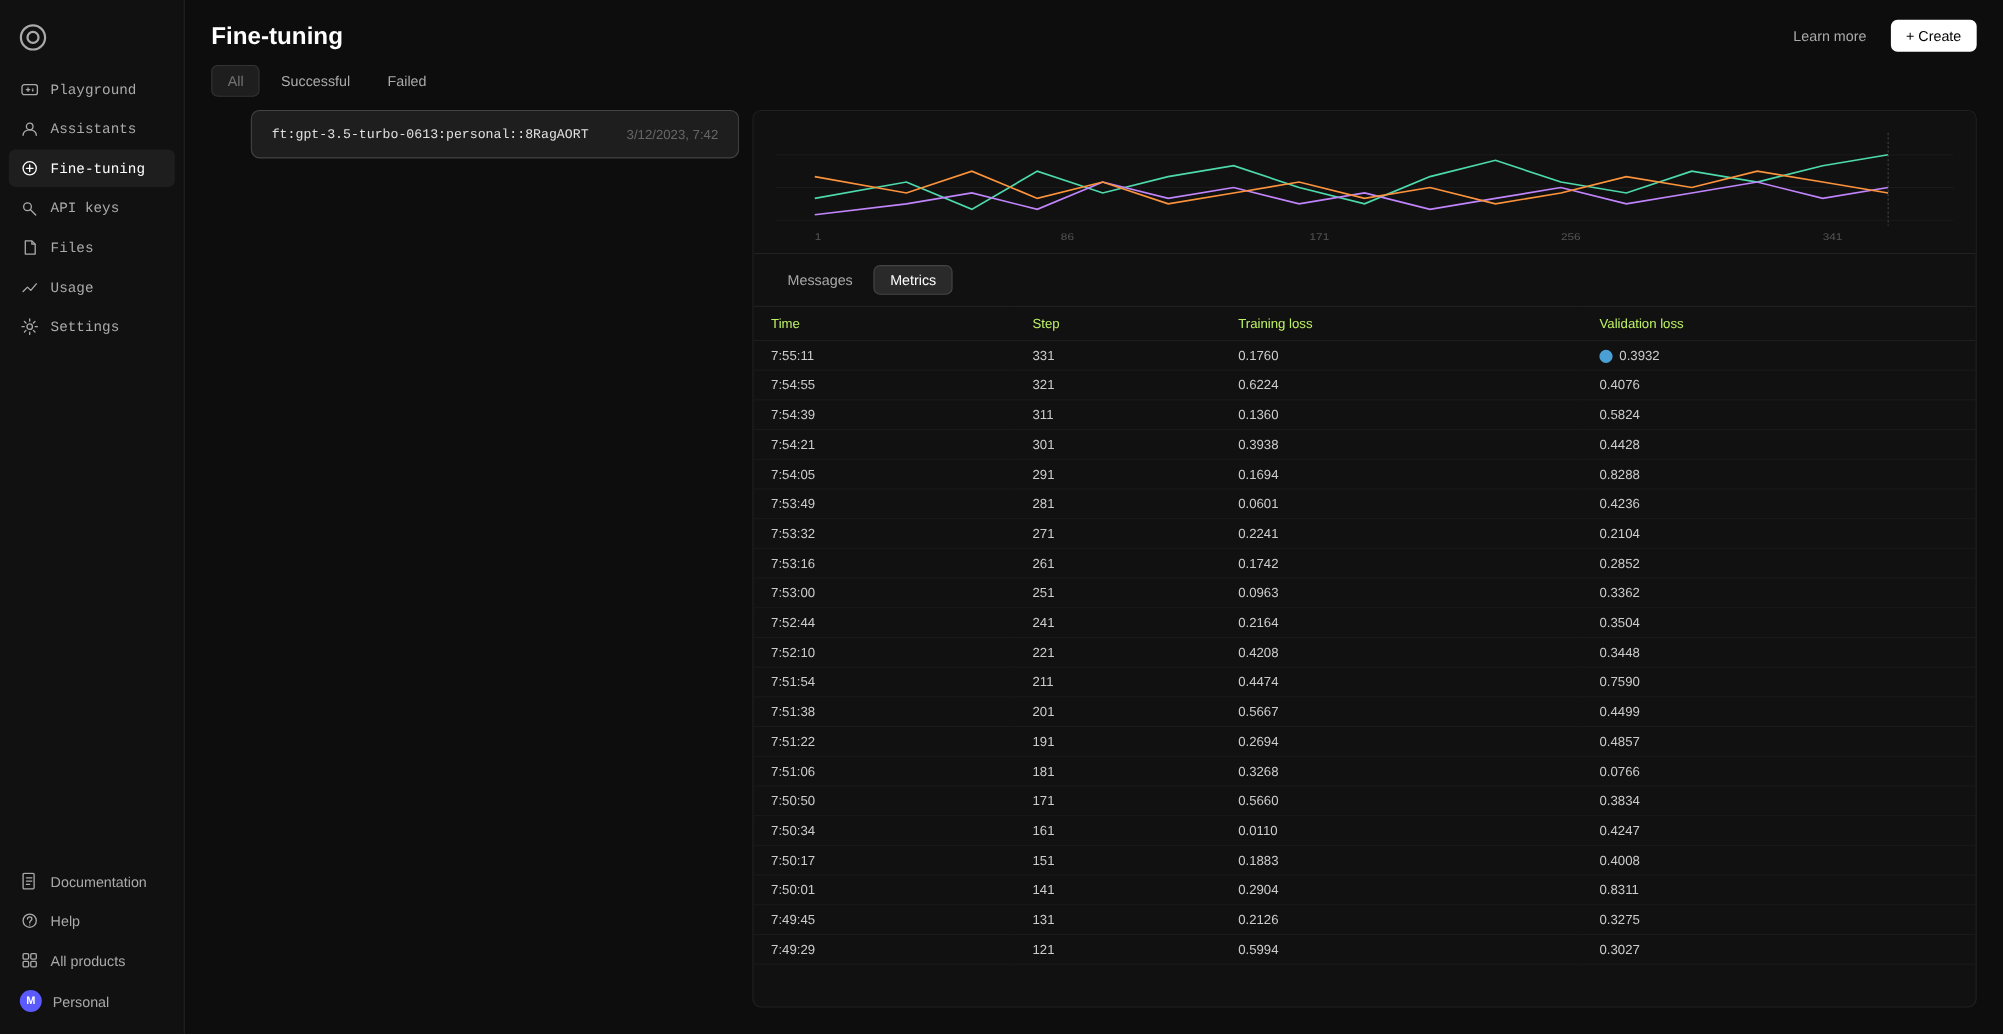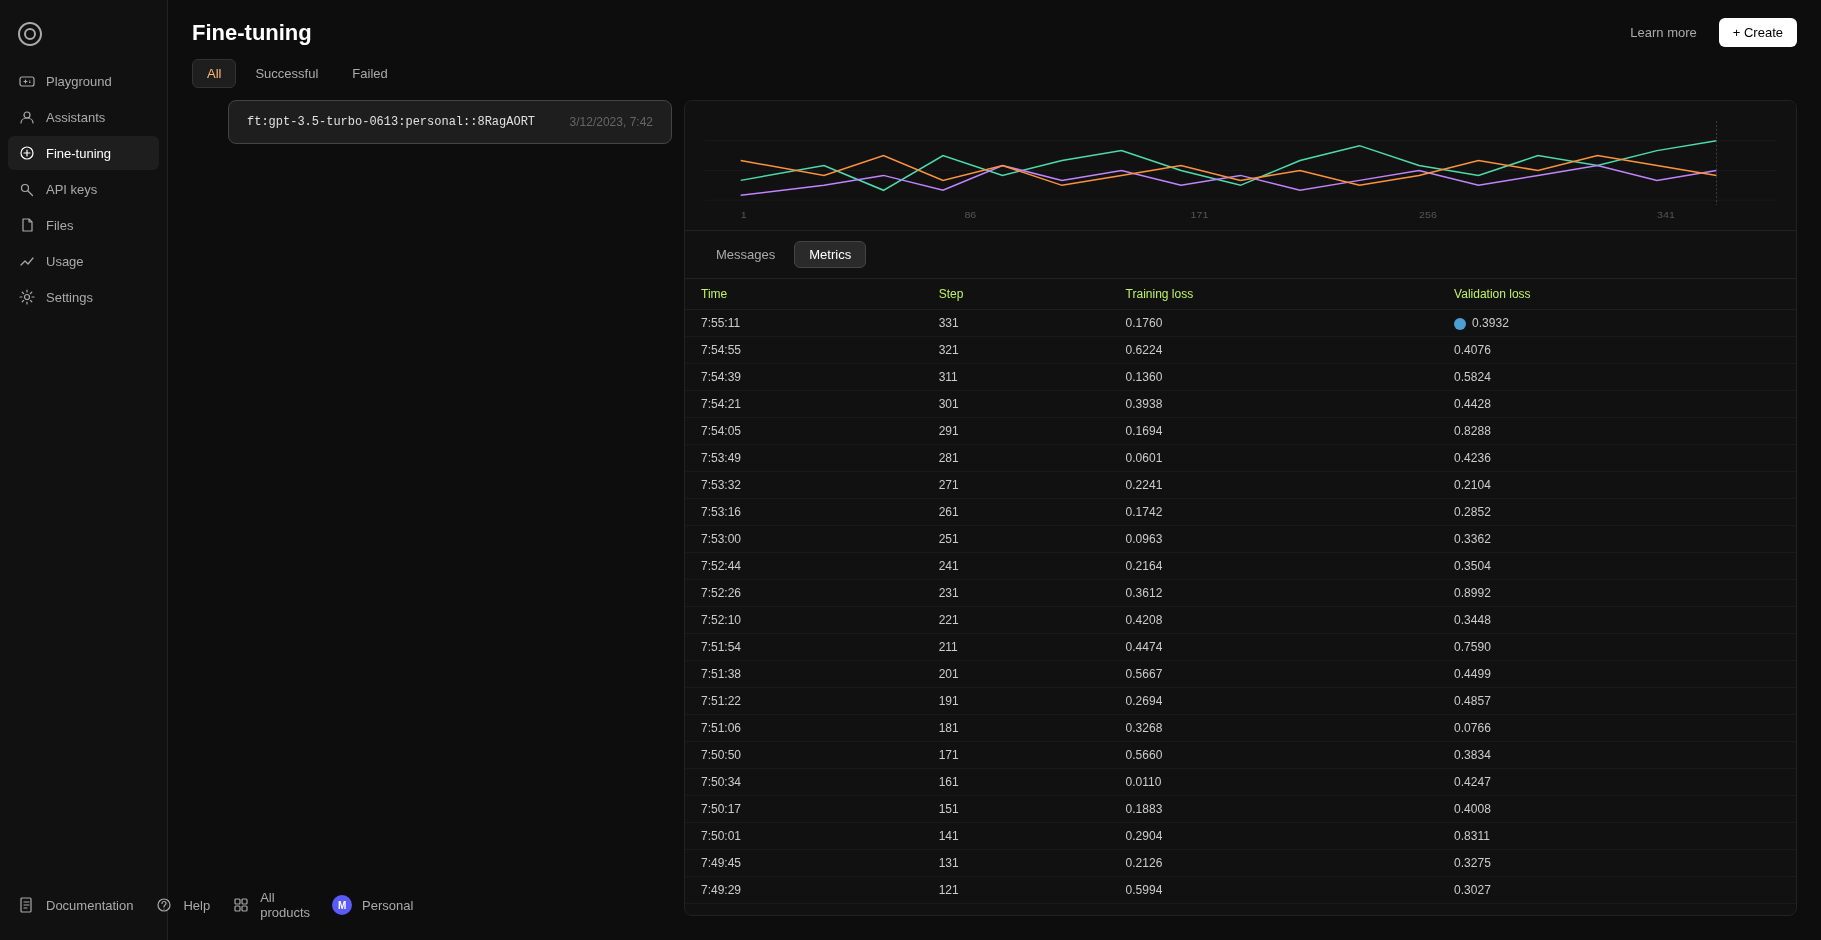--- a/index.html
+++ b/index.html
@@ -30,20 +30,21 @@
     }
     .sidebar-logo svg {
       width: 28px; height: 28px;
     }
     .sidebar-nav {
       flex: 1;
       display: flex;
       flex-direction: column;
       gap: 2px;
       padding: 0 8px;
+      font-family: Liberation Mono, monospace;
     }
     .sidebar-item {
       display: flex;
       align-items: center;
       gap: 10px;
       padding: 8px 10px;
       border-radius: 6px;
       cursor: pointer;
       color: #aaa;
       font-size: 13px;
@@ -54,21 +55,21 @@
       color: #fff;
     }
     .sidebar-item .icon {
       width: 18px; height: 18px;
       display: flex; align-items: center; justify-content: center;
       flex-shrink: 0;
     }
     .sidebar-bottom {
       padding: 0 8px;
       display: flex;
-      flex-direction: row;
+      flex-direction: column;
       gap: 2px;
     }
     .sidebar-user {
       display: flex;
       align-items: center;
       gap: 10px;
       padding: 8px 10px;
       border-radius: 6px;
       cursor: pointer;
       color: #aaa;
@@ -140,21 +141,21 @@
       padding: 6px 14px;
       border-radius: 6px;
       cursor: pointer;
       font-size: 13px;
       border: 1px solid transparent;
       color: #aaa;
       background: transparent;
     }
     .tab.active {
       background: #1e1e1e;
-      color: #fdba74;
+      color: #737373;
       border-color: #333;
     }
 
     
     .content-area {
       flex: 1;
       display: flex;
       overflow: hidden;
       padding: 0 24px 24px;
       gap: 12px;
@@ -552,26 +553,20 @@
       <td>0.0963</td>
       <td>0.3362</td>
     </tr>
               <tr>
       <td>7:52:44</td>
       <td>241</td>
       <td>0.2164</td>
       <td>0.3504</td>
     </tr>
               <tr>
-      <td>7:52:26</td>
-      <td>231</td>
-      <td>0.3612</td>
-      <td>0.8992</td>
-    </tr>
-              <tr>
       <td>7:52:10</td>
       <td>221</td>
       <td>0.4208</td>
       <td>0.3448</td>
     </tr>
               <tr>
       <td>7:51:54</td>
       <td>211</td>
       <td>0.4474</td>
       <td>0.7590</td>

